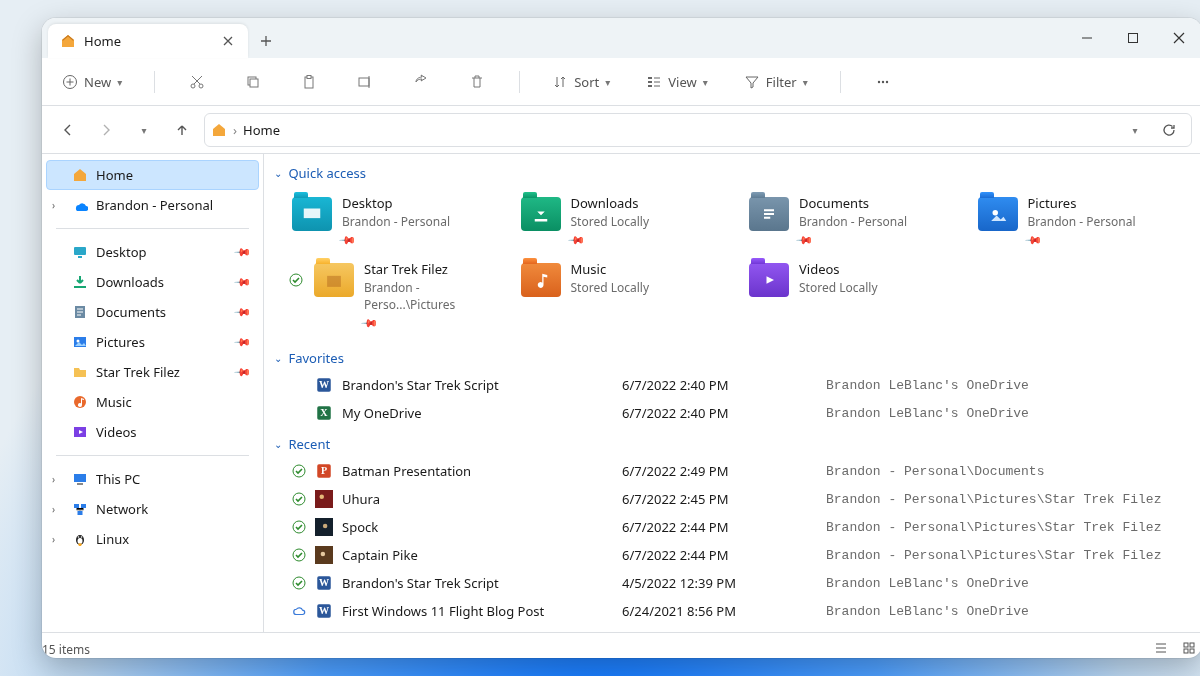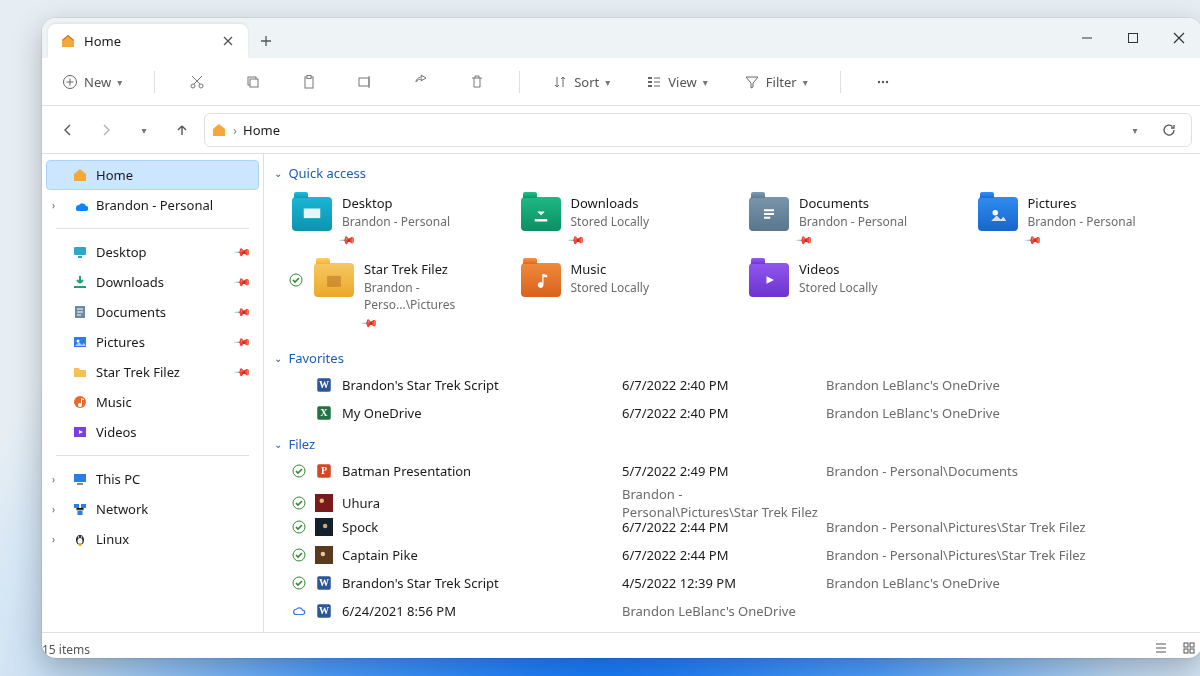--- a/index.html
+++ b/index.html
@@ -171,21 +171,21 @@
   .row {
     display:grid;
     grid-template-columns: 22px 24px 1fr 200px 360px;
     align-items:center;
     height: 28px;
     gap: 4px;
     padding-right: 10px;
     border-radius:3px;
   }
   .row .sync { color:#2e8b2e; font-size:12px; display:flex; justify-content:center;}
-  .row .loc { color: var(--muted); }
+  .row .loc { color: var(--muted); font-family: Liberation Mono, monospace; }
   
   .statusbar {
     height: 26px;
     border-top: 1px solid var(--border);
     display:flex;
     align-items:flex-end;
     padding: 0 0;
     font-size: 12px;
     color:#555;
   }
@@ -644,54 +644,55 @@
                 <text x="8" y="11" text-anchor="middle" fill="#fff" font-size="9" font-family="Segoe UI" font-weight="700">X</text>
               </svg>
             </span>
             <span>My OneDrive</span>
             <span>6/7/2022 2:40 PM</span>
             <span class="loc">Brandon LeBlanc's OneDrive</span>
           </div>
         </div>
         <div class="section-header">
           <span class="chev">⌄</span>
-          <span>Filez</span>
+          <span>Recent</span>
         </div>
         <div class="filelist">
           <div class="row">
             <span class="sync">
               <svg width="14" height="14" viewBox="0 0 14 14">
                 <circle cx="7" cy="7" r="6" stroke="#2e8b2e" fill="#fff"></circle>
                 <path stroke="#2e8b2e" stroke-width="1.6" fill="none" d="M4 7l2 2 4-4"></path>
               </svg>
             </span>
             <span class="ic20">
               <svg width="18" height="18" viewBox="0 0 16 16">
                 <rect x="2" y="2" width="12" height="12" rx="1.5" fill="#d24726"></rect>
                 <text x="8" y="11" text-anchor="middle" fill="#fff" font-size="9" font-family="Segoe UI" font-weight="700">P</text>
               </svg>
             </span>
             <span>Batman Presentation</span>
-            <span>5/7/2022 2:49 PM</span>
+            <span>6/7/2022 2:49 PM</span>
             <span class="loc">Brandon - Personal\Documents</span>
           </div>
           <div class="row">
             <span class="sync">
               <svg width="14" height="14" viewBox="0 0 14 14">
                 <circle cx="7" cy="7" r="6" stroke="#2e8b2e" fill="#fff"></circle>
                 <path stroke="#2e8b2e" stroke-width="1.6" fill="none" d="M4 7l2 2 4-4"></path>
               </svg>
             </span>
             <span class="ic20">
               <svg width="18" height="18" viewBox="0 0 16 16">
                 <rect width="16" height="16" fill="#7a1b1b"></rect>
                 <circle cx="6" cy="6" r="2" fill="#e6b97a"></circle>
               </svg>
             </span>
             <span>Uhura</span>
+            <span>6/7/2022 2:45 PM</span>
             <span class="loc">Brandon - Personal\Pictures\Star Trek Filez</span>
           </div>
           <div class="row">
             <span class="sync">
               <svg width="14" height="14" viewBox="0 0 14 14">
                 <circle cx="7" cy="7" r="6" stroke="#2e8b2e" fill="#fff"></circle>
                 <path stroke="#2e8b2e" stroke-width="1.6" fill="none" d="M4 7l2 2 4-4"></path>
               </svg>
             </span>
             <span class="ic20">
@@ -743,20 +744,21 @@
               <svg width="14" height="14" viewBox="0 0 16 16">
                 <path fill="none" stroke="#3a7ad9" stroke-width="1.4" d="M5 12a3 3 0 010-6 4 4 0 017 1 2.5 2.5 0 010 5z"></path>
               </svg>
             </span>
             <span class="ic20">
               <svg width="18" height="18" viewBox="0 0 16 16">
                 <rect x="2" y="2" width="12" height="12" rx="1.5" fill="#2b579a"></rect>
                 <text x="8" y="11" text-anchor="middle" fill="#fff" font-size="9" font-family="Segoe UI" font-weight="700">W</text>
               </svg>
             </span>
+            <span>First Windows 11 Flight Blog Post</span>
             <span>6/24/2021 8:56 PM</span>
             <span class="loc">Brandon LeBlanc's OneDrive</span>
           </div>
         </div>
       </div>
   </div>
 
   <div class="statusbar">
     <span>15 items</span>
     <div class="right">

